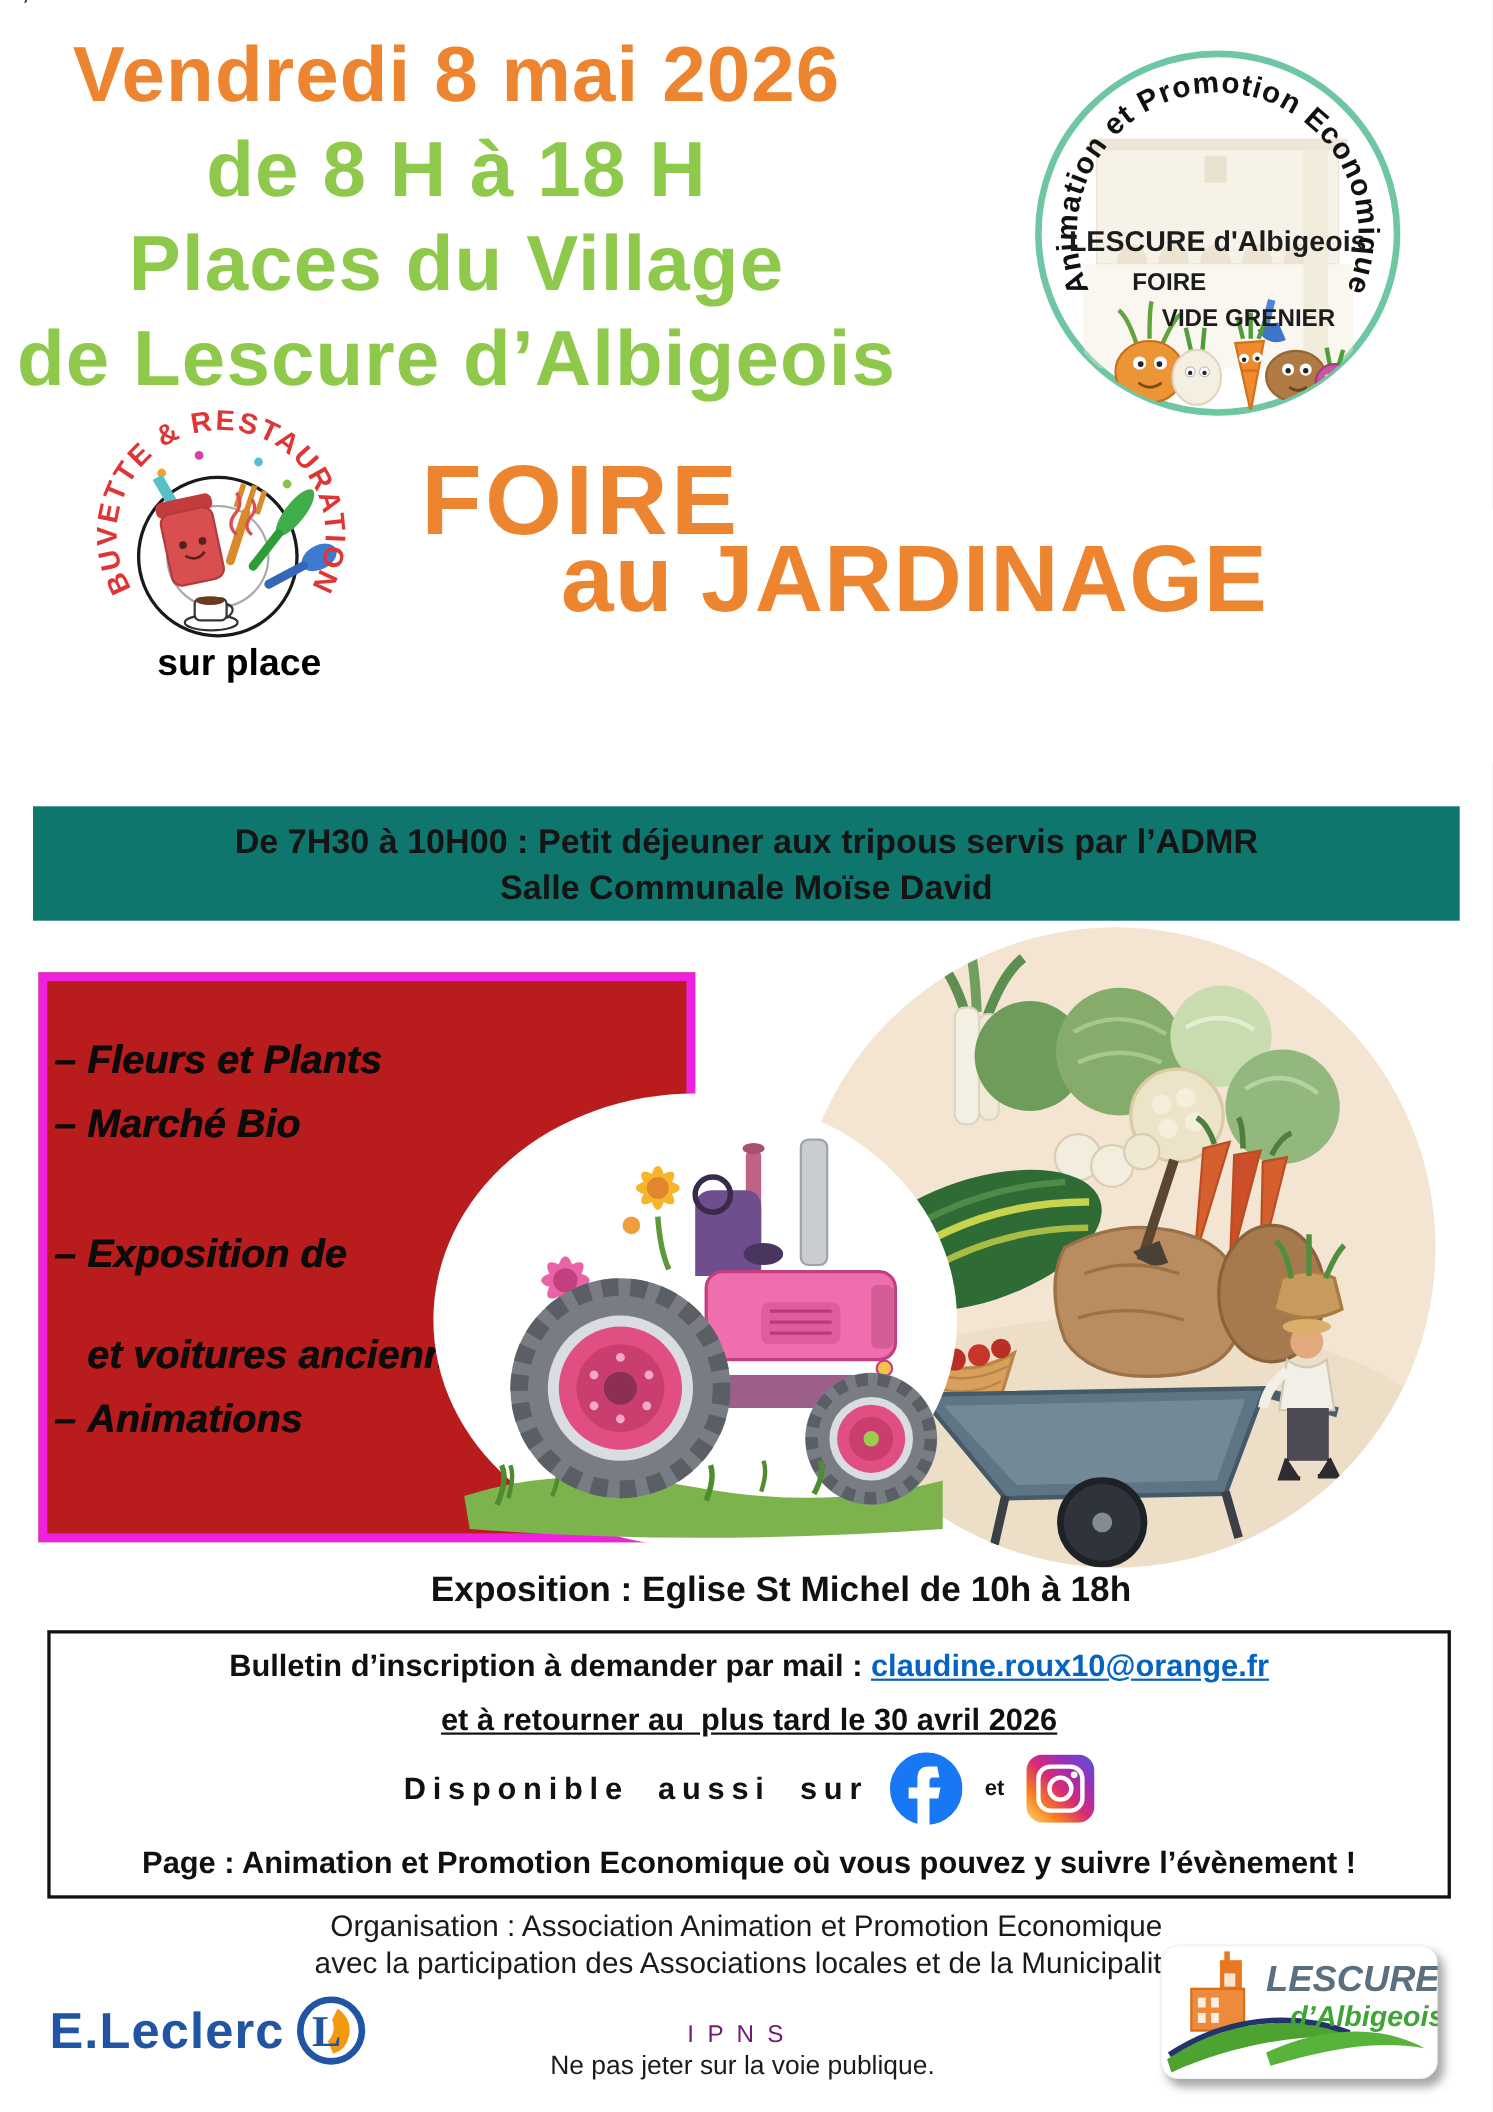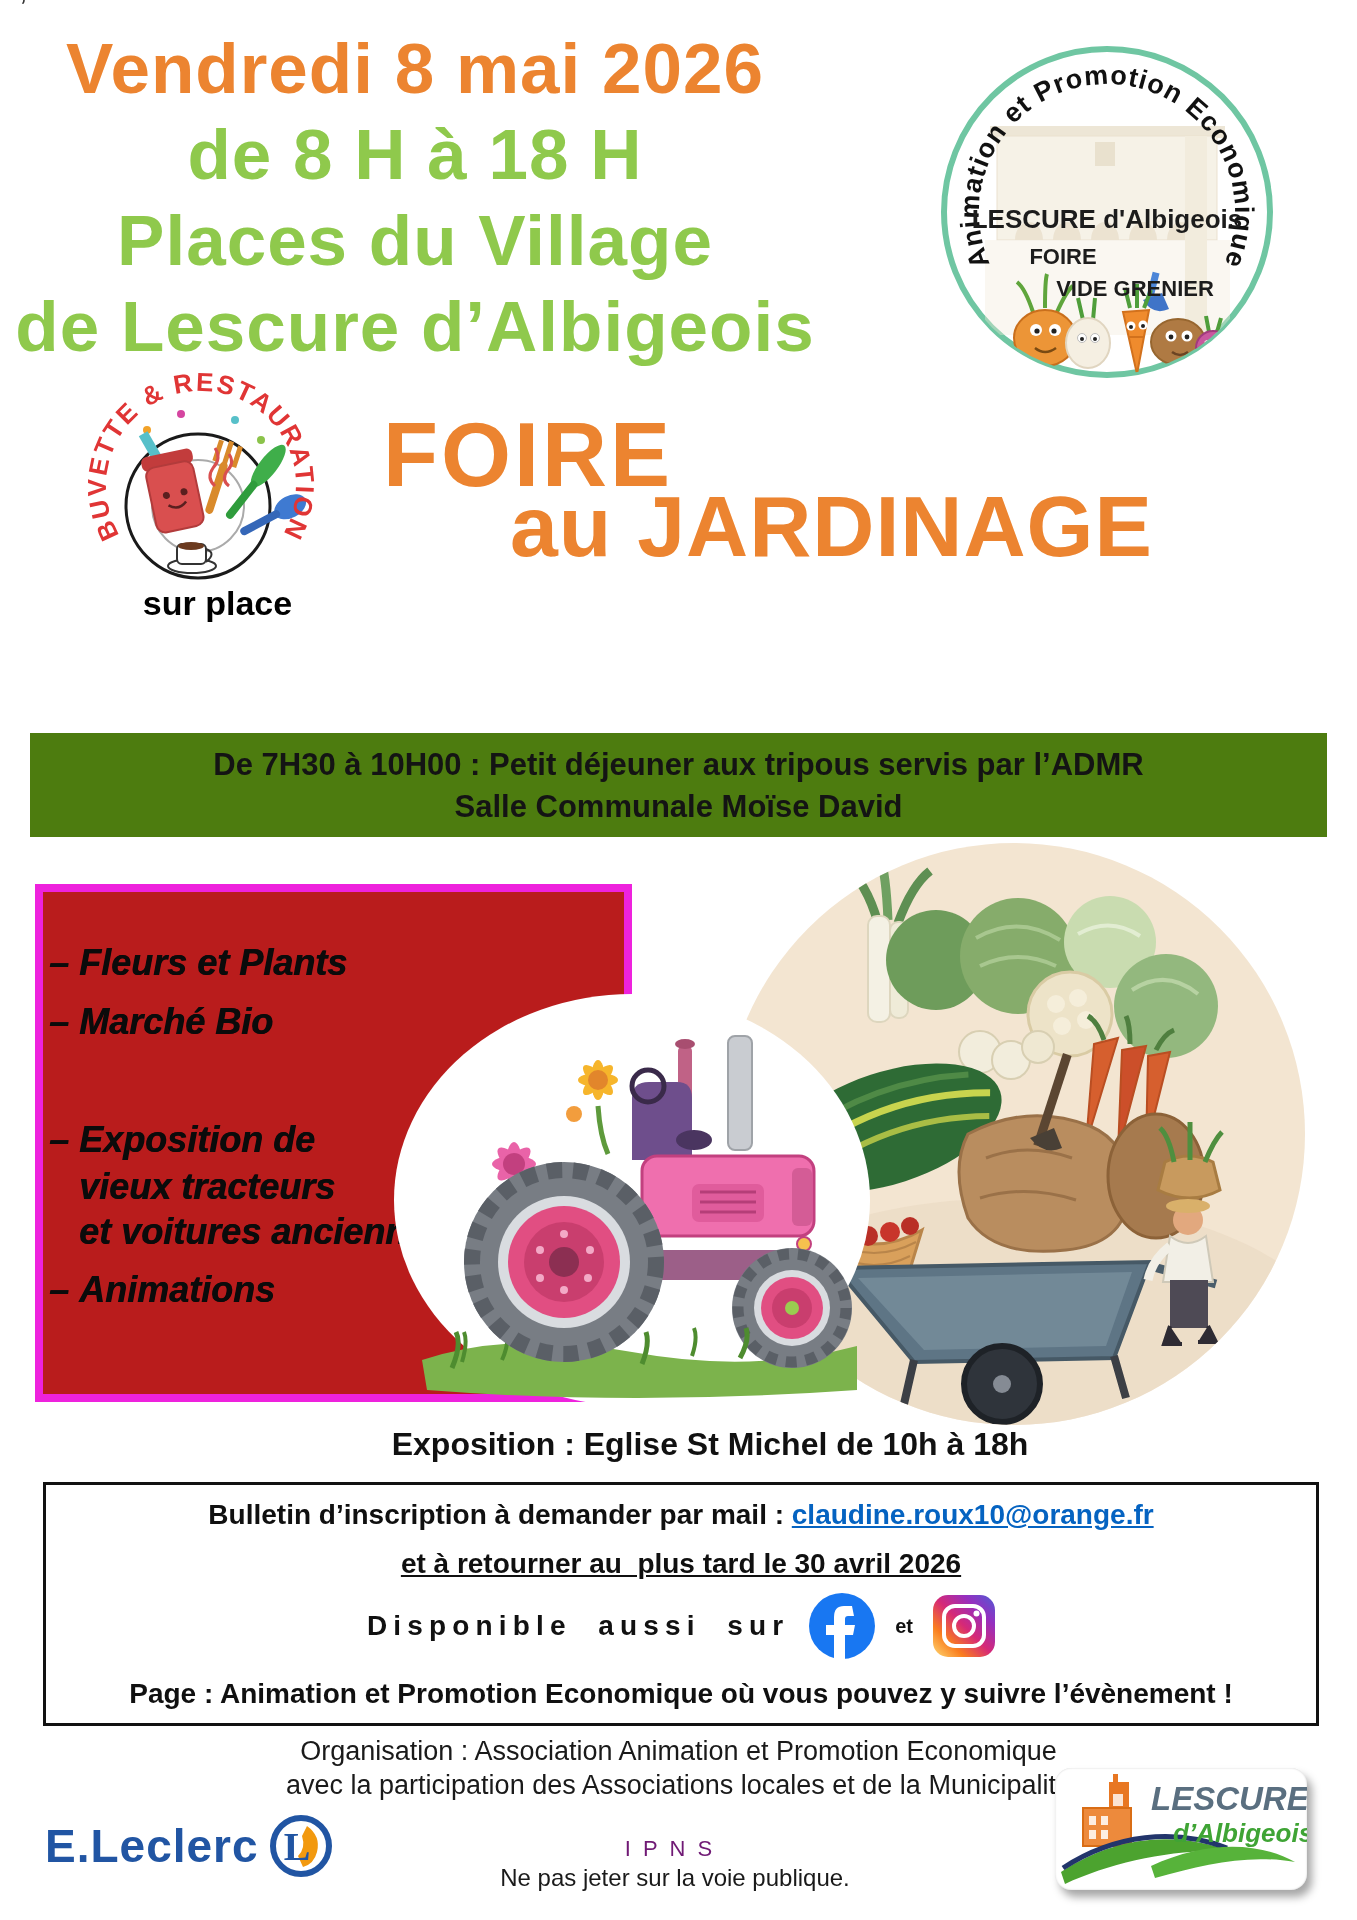--- a/index.html
+++ b/index.html
@@ -12,21 +12,21 @@
   
   #corner-mark{left:20px;top:-10px;font-size:30px;color:#333;}
   #title-block{left:10px;top:26px;width:810px;text-align:center;font-weight:bold;
     font-size:71px;line-height:86px;letter-spacing:1px;}
   .title-orange{color:#EC8430;}
   .title-green{color:#8FC94C;}
   
   #foire-line1{left:383px;top:404px;font-size:90px;font-weight:bold;color:#EC8430;letter-spacing:3px;}
   #foire-line2{left:510px;top:477px;font-size:86px;font-weight:bold;color:#EC8430;letter-spacing:1px;}
   
-  #banner{left:30px;top:733px;width:1297px;height:104px;background:#4d7c0f;
+  #banner{left:30px;top:733px;width:1297px;height:104px;background:#0f766e;
     text-align:center;font-weight:bold;font-size:31px;line-height:42px;padding-top:11px;box-sizing:border-box;color:#141414;}
   
   #buvette-caption{left:100px;top:584px;width:235px;text-align:center;color:#000000;
     font-size:34px;font-weight:bold;}
   
   #features-box{left:35px;top:884px;width:597px;height:518px;border:8px solid #EE22DD;
     background:#b91c1c;box-sizing:border-box;}
   .feat-row{position:absolute;left:6px;font-size:36px;font-weight:bold;font-style:italic;
     color:#0b0b0b;white-space:nowrap;text-shadow:0.6px 0 0 #0b0b0b;}
   .feat-row .dash{display:inline-block;width:30px;}
@@ -290,21 +290,20 @@
           <path d="M452,408 q-18,14 -22,34" stroke="#F2EFE6" stroke-width="9" fill="none"></path>
         </g>
       </g>
     </svg>
   </div>
 
   <div class="abs" id="features-box">
     <div class="feat-row" style="top:50px"><span class="dash">–</span><span>Fleurs et Plants</span></div>
     <div class="feat-row" style="top:109px"><span class="dash">–</span><span>Marché Bio</span></div>
     <div class="feat-row" style="top:227px"><span class="dash">–</span><span>Exposition de</span></div>
-    <div class="feat-row feat-cont" style="top:274px"><span>vieux tracteurs</span></div>
     <div class="feat-row feat-cont" style="top:319px"><span>et voitures anciennes</span></div>
     <div class="feat-row" style="top:377px"><span class="dash">–</span><span>Animations</span></div>
   </div>
 
   <div class="abs" style="left:392px;top:988px;width:485px;height:420px;">
     <svg width="485" height="420" viewBox="0 0 485 420">
       <ellipse cx="240" cy="212" rx="238" ry="206" fill="#FFFFFF"></ellipse>
       <path d="M30,372 Q120,342 240,364 T465,358 L465,402 Q240,418 35,402 Z" fill="#7CB34C"></path>
       <path d="M70,374 q6,-20 2,-30 M110,372 q8,-18 4,-30 M300,368 q6,-18 2,-28 M420,364 q8,-16 4,-26" stroke="#4E8C2F" stroke-width="4" fill="none"></path>
       <g>

